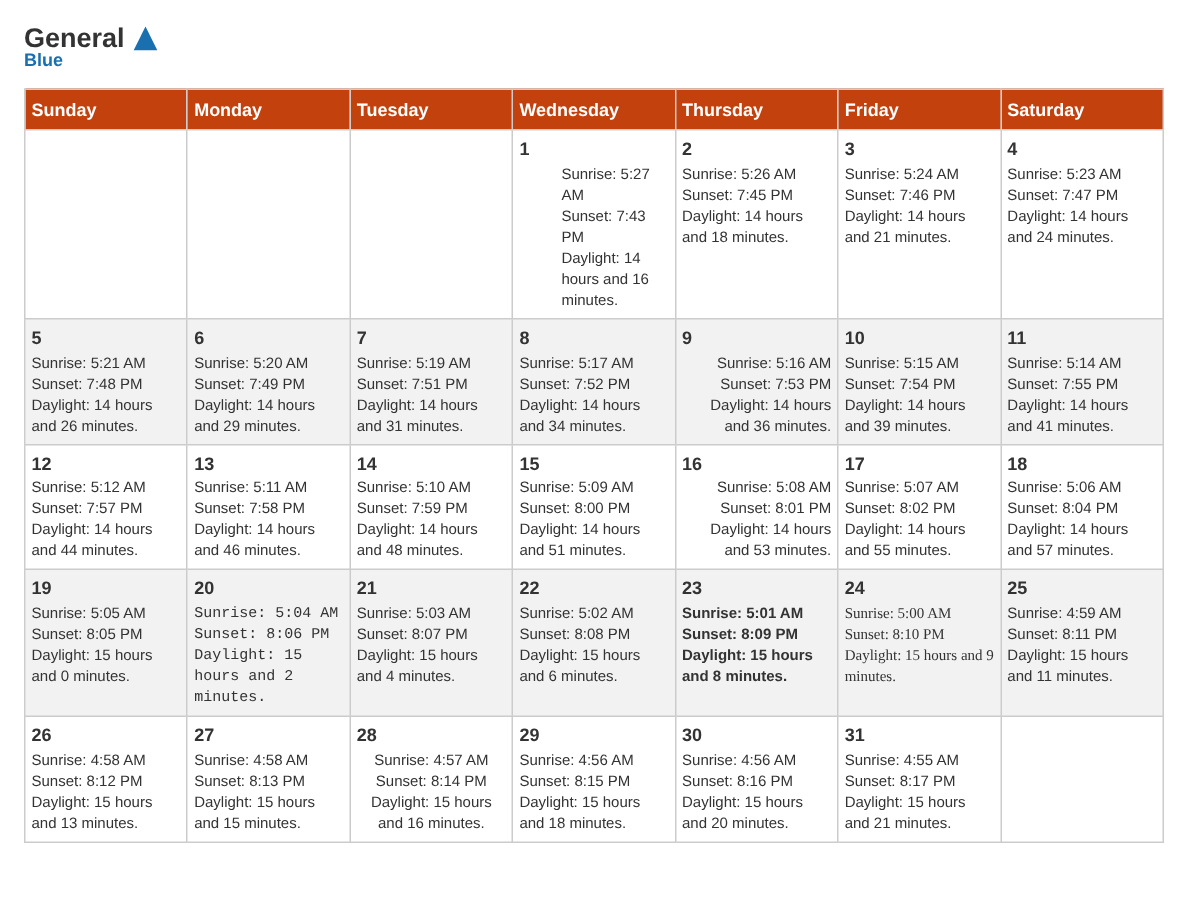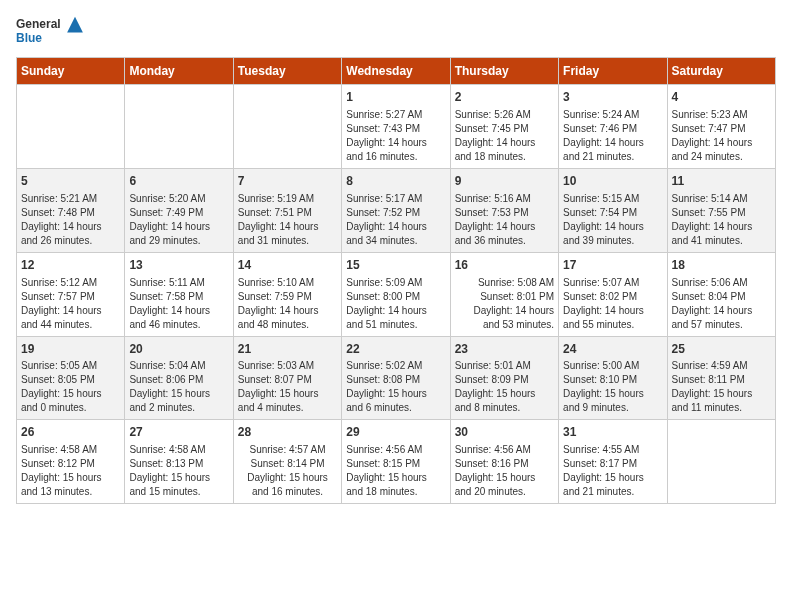--- a/index.html
+++ b/index.html
@@ -72,21 +72,21 @@
       background: #fff !important;
     }
   </style>
 </head>
 <body>
 
 <div class="header">
   <div class="logo">
   <div style="display:flex;flex-direction:column;line-height:1.1;">
     <div style="display:flex;align-items:center;">
-      <span style="font-size:12px;font-weight:bold;color:#333;">General</span>
+      <span style="font-size:18px;font-weight:bold;color:#333;">General</span>
       <svg width="22" height="22" viewBox="0 0 28 28" xmlns="http://www.w3.org/2000/svg" style="margin-left:3px;margin-top:-4px;">
         <polygon points="4,26 14,6 24,26" fill="#1a6faf"></polygon>
       </svg>
     </div>
     <span style="font-size:12px;font-weight:bold;color:#1a6faf;margin-top:-2px;">Blue</span>
   </div>
 </div>
   <div class="title-block">
     <div class="month-year"></div>
     <div class="location"></div>
@@ -105,21 +105,21 @@
         <th>Saturday</th>
       </tr>
   </thead>
   <tbody id="calendar-body">
   <tr>
         <td class="empty-cell"></td>
         <td class="empty-cell"></td>
         <td class="empty-cell"></td>
         <td>
           <div class="day-number">1</div>
-          <div class="day-info" style="white-space: pre-line;">Sunrise: 5:27 AM
+          <div class="day-info" style="white-space: pre-line; margin-left: 28px;">Sunrise: 5:27 AM
 Sunset: 7:43 PM
 Daylight: 14 hours and 16 minutes.</div>
         </td>
         <td>
           <div class="day-number">2</div>
           <div class="day-info" style="white-space: pre-line;">Sunrise: 5:26 AM
 Sunset: 7:45 PM
 Daylight: 14 hours and 18 minutes.</div>
         </td>
         <td>
@@ -155,21 +155,21 @@
 Daylight: 14 hours and 31 minutes.</div>
         </td>
         <td>
           <div class="day-number">8</div>
           <div class="day-info" style="white-space: pre-line;">Sunrise: 5:17 AM
 Sunset: 7:52 PM
 Daylight: 14 hours and 34 minutes.</div>
         </td>
         <td>
           <div class="day-number">9</div>
-          <div class="day-info" style="white-space: pre-line;">Sunrise: 5:16 AM
+          <div class="day-info" style="white-space: pre-line; text-align: right;">Sunrise: 5:16 AM
 Sunset: 7:53 PM
 Daylight: 14 hours and 36 minutes.</div>
         </td>
         <td>
           <div class="day-number">10</div>
           <div class="day-info" style="white-space: pre-line;">Sunrise: 5:15 AM
 Sunset: 7:54 PM
 Daylight: 14 hours and 39 minutes.</div>
         </td>
         <td>
@@ -225,45 +225,45 @@
       </tr>
       <tr>
         <td>
           <div class="day-number">19</div>
           <div class="day-info" style="white-space: pre-line;">Sunrise: 5:05 AM
 Sunset: 8:05 PM
 Daylight: 15 hours and 0 minutes.</div>
         </td>
         <td>
           <div class="day-number">20</div>
-          <div class="day-info" style="white-space: pre-line;">Sunrise: 5:04 AM
+          <div class="day-info" style="white-space: pre-line; font-family: Liberation Mono, monospace;">Sunrise: 5:04 AM
 Sunset: 8:06 PM
 Daylight: 15 hours and 2 minutes.</div>
         </td>
         <td>
           <div class="day-number">21</div>
           <div class="day-info" style="white-space: pre-line;">Sunrise: 5:03 AM
 Sunset: 8:07 PM
 Daylight: 15 hours and 4 minutes.</div>
         </td>
         <td>
           <div class="day-number">22</div>
           <div class="day-info" style="white-space: pre-line;">Sunrise: 5:02 AM
 Sunset: 8:08 PM
 Daylight: 15 hours and 6 minutes.</div>
         </td>
         <td>
           <div class="day-number">23</div>
-          <div class="day-info" style="white-space: pre-line;">Sunrise: 5:01 AM
+          <div class="day-info" style="white-space: pre-line; font-weight: bold;">Sunrise: 5:01 AM
 Sunset: 8:09 PM
 Daylight: 15 hours and 8 minutes.</div>
         </td>
         <td>
           <div class="day-number">24</div>
-          <div class="day-info" style="white-space: pre-line;">Sunrise: 5:00 AM
+          <div class="day-info" style="white-space: pre-line; font-family: Liberation Serif, serif;">Sunrise: 5:00 AM
 Sunset: 8:10 PM
 Daylight: 15 hours and 9 minutes.</div>
         </td>
         <td>
           <div class="day-number">25</div>
           <div class="day-info" style="white-space: pre-line;">Sunrise: 4:59 AM
 Sunset: 8:11 PM
 Daylight: 15 hours and 11 minutes.</div>
         </td>
       </tr>

